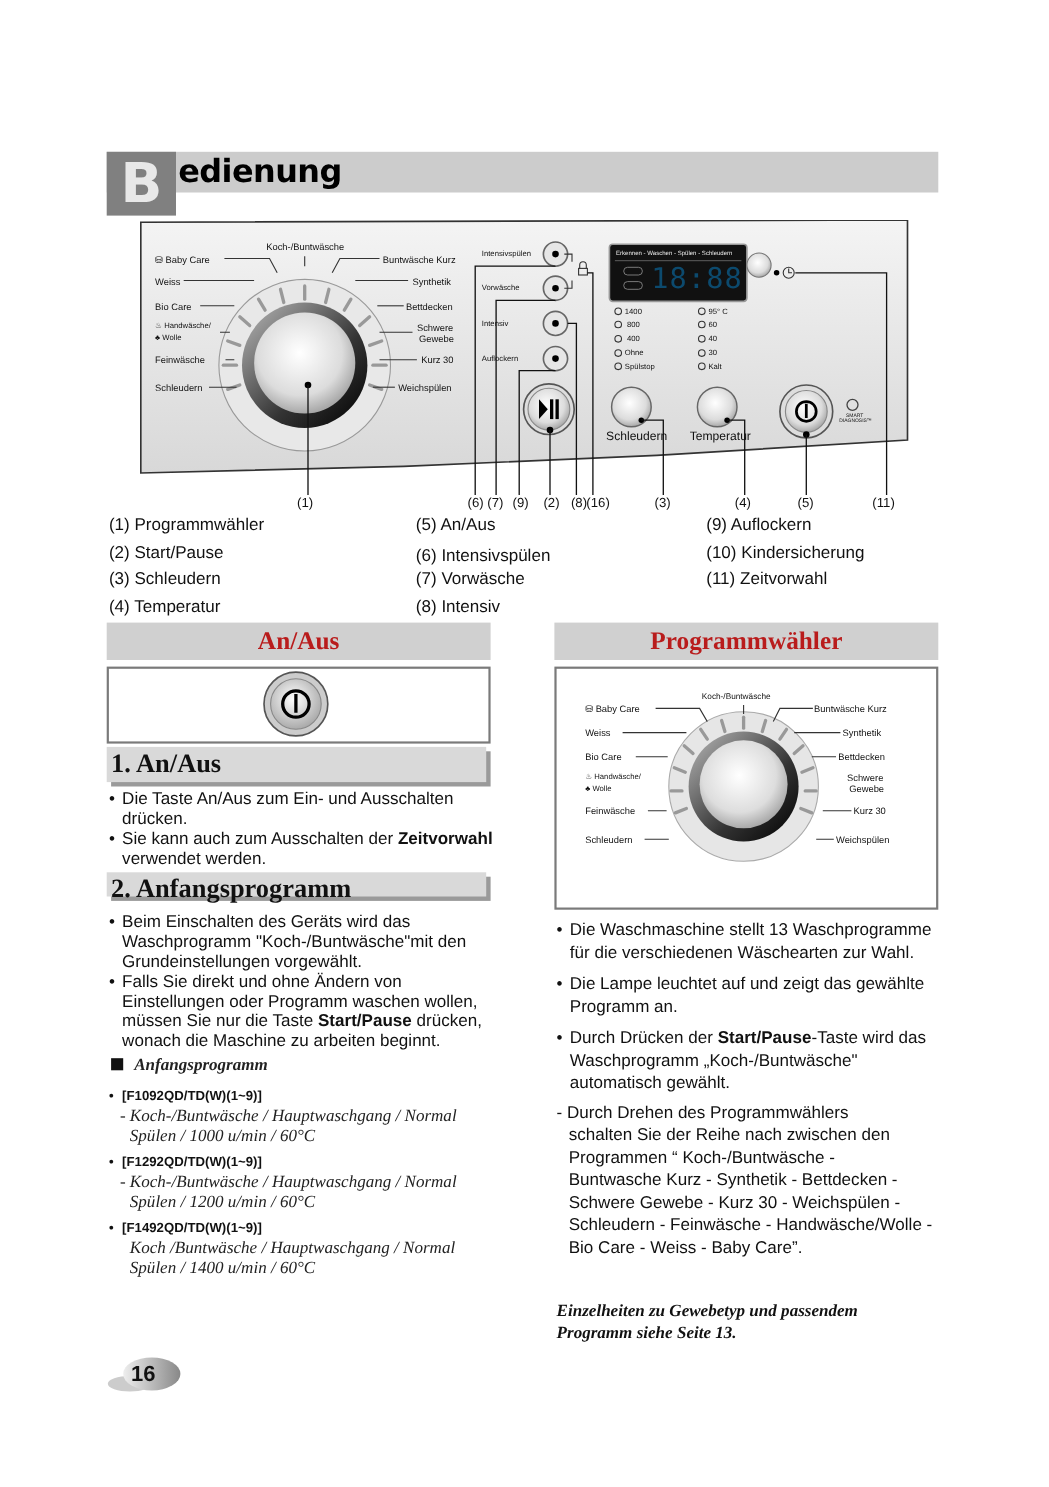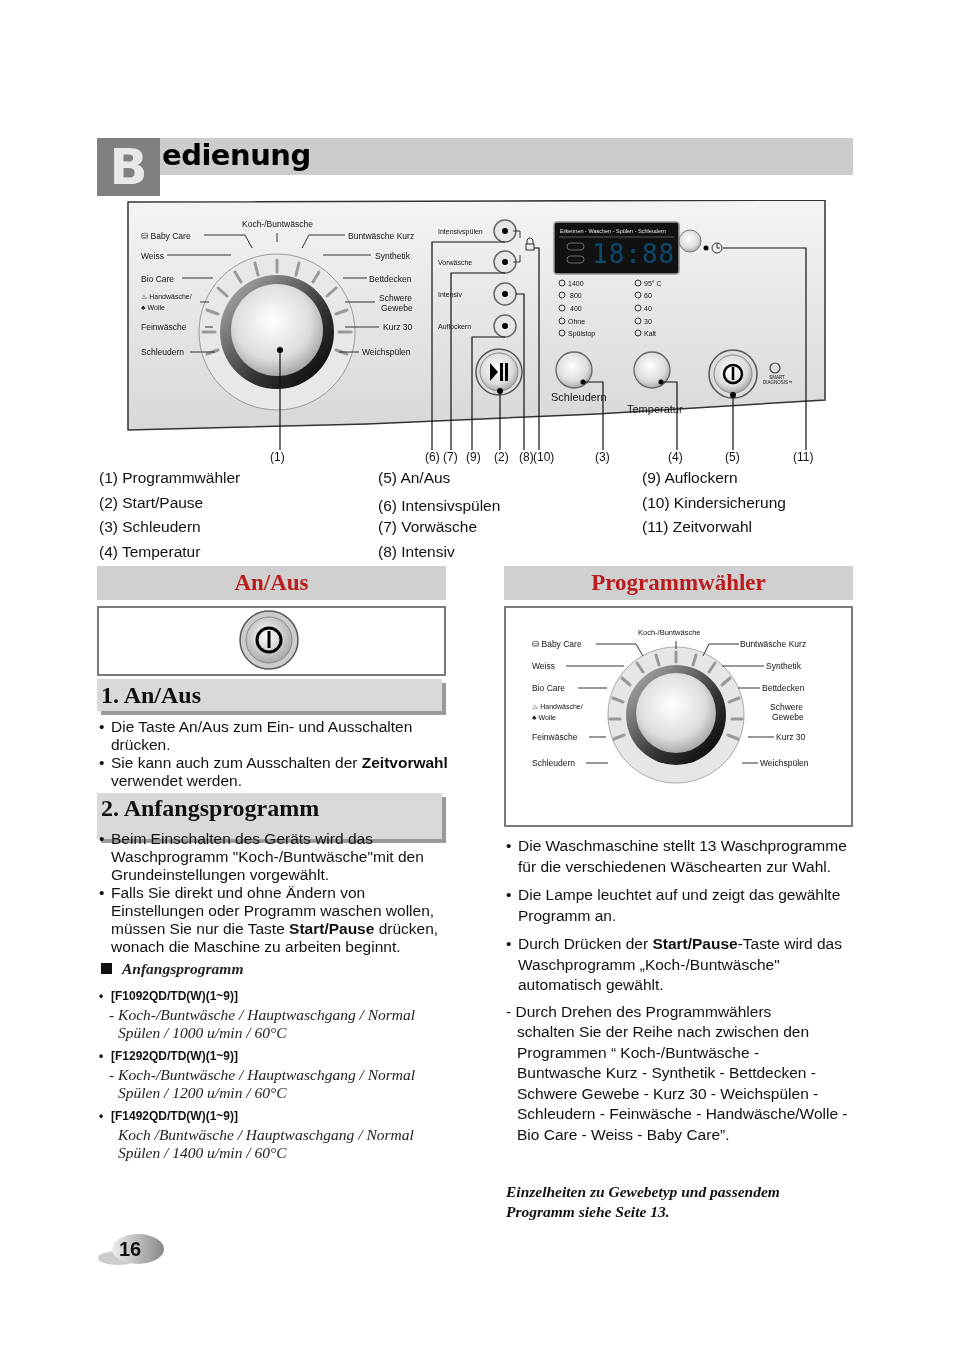--- a/index.html
+++ b/index.html
@@ -204,31 +204,31 @@
   <div class="plabel sm" style="left:443px;top:104px;">400</div>
   <div class="plabel sm" style="left:441px;top:117px;">Ohne</div>
   <div class="plabel sm" style="left:441px;top:129px;">Spülstop</div>
   <div class="plabel sm" style="left:517px;top:79px;">95° C</div>
   <div class="plabel sm" style="left:517px;top:91px;">60</div>
   <div class="plabel sm" style="left:517px;top:104px;">40</div>
   <div class="plabel sm" style="left:517px;top:117px;">30</div>
   <div class="plabel sm" style="left:517px;top:129px;">Kalt</div>
 
   <div class="plabel btn" style="left:424px;top:192px;">Schleudern</div>
-  <div class="plabel btn" style="left:500px;top:204px;">Temperatur</div>
+  <div class="plabel btn" style="left:500px;top:192px;">Temperatur</div>
   <div class="plabel" style="left:636px;top:175px;font-size:4.5px;line-height:5px;width:28px;text-align:center;white-space:normal;">SMART DIAGNOSIS™</div>
 </div>
 
 <div class="callout abs" style="left:270px;top:450px;">(1)</div>
 <div class="callout abs" style="left:425px;top:450px;">(6)</div>
 <div class="callout abs" style="left:443px;top:450px;">(7)</div>
 <div class="callout abs" style="left:466px;top:450px;">(9)</div>
 <div class="callout abs" style="left:494px;top:450px;">(2)</div>
 <div class="callout abs" style="left:519px;top:450px;">(8)</div>
-<div class="callout abs" style="left:533px;top:450px;">(10)</div>
+<div class="callout abs" style="left:533px;top:450px;">(16)</div>
 <div class="callout abs" style="left:595px;top:450px;">(3)</div>
 <div class="callout abs" style="left:668px;top:450px;">(4)</div>
 <div class="callout abs" style="left:725px;top:450px;">(5)</div>
 <div class="callout abs" style="left:793px;top:450px;">(11)</div>
 
 <div class="legend-item" style="left:99px;top:469px;">(1) Programmwähler</div>
 <div class="legend-item" style="left:99px;top:494px;">(2) Start/Pause</div>
 <div class="legend-item" style="left:99px;top:518px;">(3) Schleudern</div>
 <div class="legend-item" style="left:99px;top:543px;">(4) Temperatur</div>
 <div class="legend-item" style="left:378px;top:469px;">(5) An/Aus</div>
@@ -254,21 +254,21 @@
     <line x1="170" y1="23" x2="170" y2="40" stroke="#000" stroke-width="3"></line>
   </svg>
 </div>
 
 <div class="abs sub-head" style="left:97px;top:679px;width:341px;">1. An/Aus</div>
 <div class="abs body-text" style="left:99px;top:718px;width:350px;">
   <div class="bullet">Die Taste An/Aus zum Ein- und Ausschalten drücken.</div>
   <div class="bullet"><span>Sie kann auch zum Ausschalten der </span><b>Zeitvorwahl</b><span> verwendet werden.</span></div>
 </div>
 
-<div class="abs sub-head" style="left:97px;top:793px;width:341px;height:46px;line-height:30px;">2. Anfangsprogramm</div>
+<div class="abs sub-head" style="left:97px;top:793px;width:341px;height:22px;line-height:30px;">2. Anfangsprogramm</div>
 <div class="abs body-text" style="left:99px;top:830px;width:350px;">
   <div class="bullet">Beim Einschalten des Geräts wird das Waschprogramm "Koch-/Buntwäsche"mit den Grundeinstellungen vorgewählt.</div>
   <div class="bullet"><span>Falls Sie direkt und ohne Ändern von Einstellungen oder Programm waschen wollen, müssen Sie nur die Taste </span><b>Start/Pause</b><span> drücken, wonach die Maschine zu arbeiten beginnt.</span></div>
 </div>
 <div class="abs italic-serif" style="left:101px;top:960px;font-weight:bold;">
   <span style="display:inline-block;width:11px;height:11px;background:#111;margin-right:10px;"></span><span>Anfangsprogramm</span>
 </div>
 
 <div class="abs" style="left:99px;top:986px;width:350px;">
   <div class="model bullet">[F1092QD/TD(W)(1~9)]</div>

